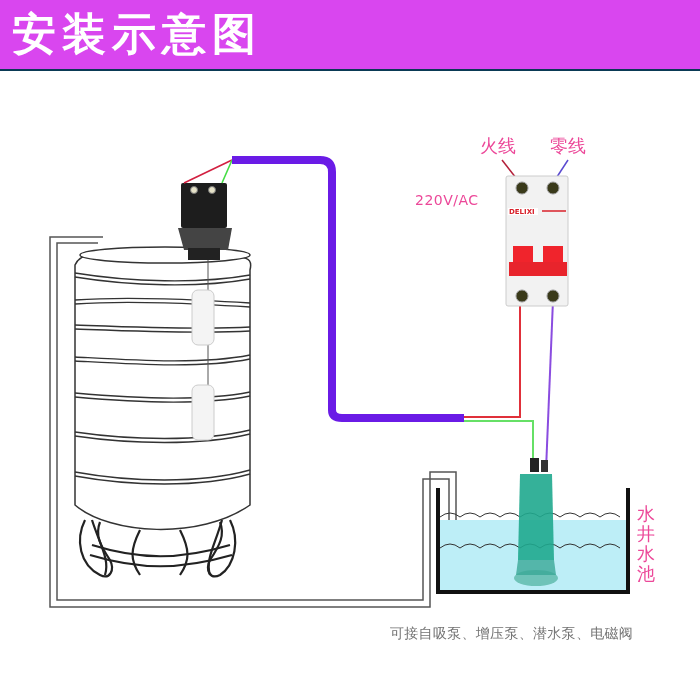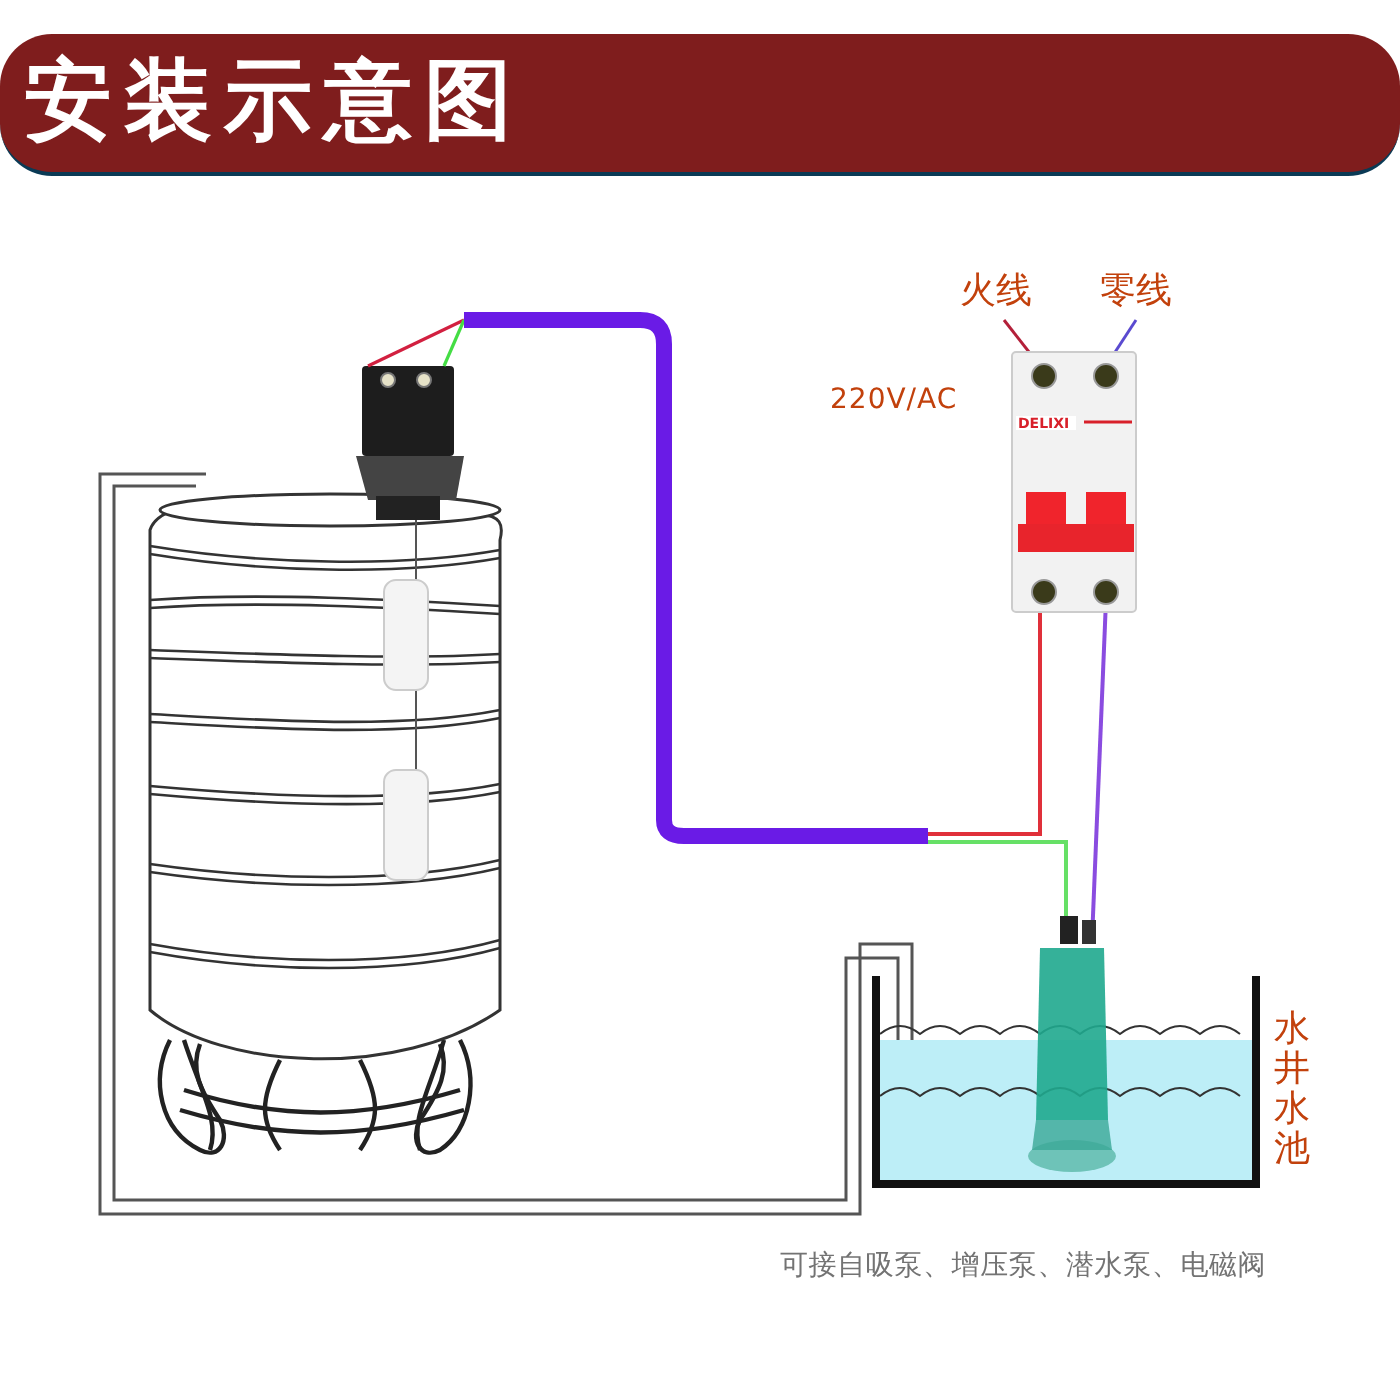--- a/index.html
+++ b/index.html
@@ -1,27 +1,27 @@
 <!DOCTYPE html>
 <html><head>
 <meta charset="utf-8">
 <style>
   html, body { margin:0; padding:0; background:#ffffff; }
   body { width:700px; height:700px; position:relative; overflow:hidden;
          font-family:"DejaVu Sans", "Liberation Sans", sans-serif; }
-  .header { position:absolute; left:0; top:17px; width:700px; height:69px;
-            background:#7f1d1d; border-bottom:2px solid #0a3a55;border-radius:26px; }
+  .header { position:absolute; left:0; top:0; width:700px; height:69px;
+            background:#d946ef; border-bottom:2px solid #0a3a55; }
   .header-title { position:absolute; left:12px; top:6px; color:#ffffff;
                   font-size:44px; font-weight:bold; letter-spacing:6px; line-height:56px; }
   svg.diagram { position:absolute; left:0; top:0; }
-  .lbl { position:absolute; color:#c2410c; font-size:18px; line-height:20px; }
+  .lbl { position:absolute; color:#ec4899; font-size:18px; line-height:20px; }
   .lbl-voltage { left:415px; top:190px; font-size:14px; font-family:"DejaVu Sans", sans-serif; letter-spacing:0.5px; }
   .lbl-live { left:480px; top:136px; }
   .lbl-neutral { left:550px; top:136px; }
-  .lbl-pool { left:637px; top:505px; width:22px; font-size:18px; line-height:20px; word-break:break-all; }
+  .lbl-pool { left:637px; top:505px; width:22px; font-size:18px; line-height:20px; word-break:break-all;font-family:Liberation Mono, monospace; }
   .lbl-caption { left:390px; top:623px; font-size:14px; color:#737373; letter-spacing:0.3px; }
 </style>
 </head>
 <body>
 
 <div class="header">
   <div class="header-title">安装示意图</div>
 </div>
 
 <svg class="diagram" width="700" height="700" viewBox="0 0 700 700">

